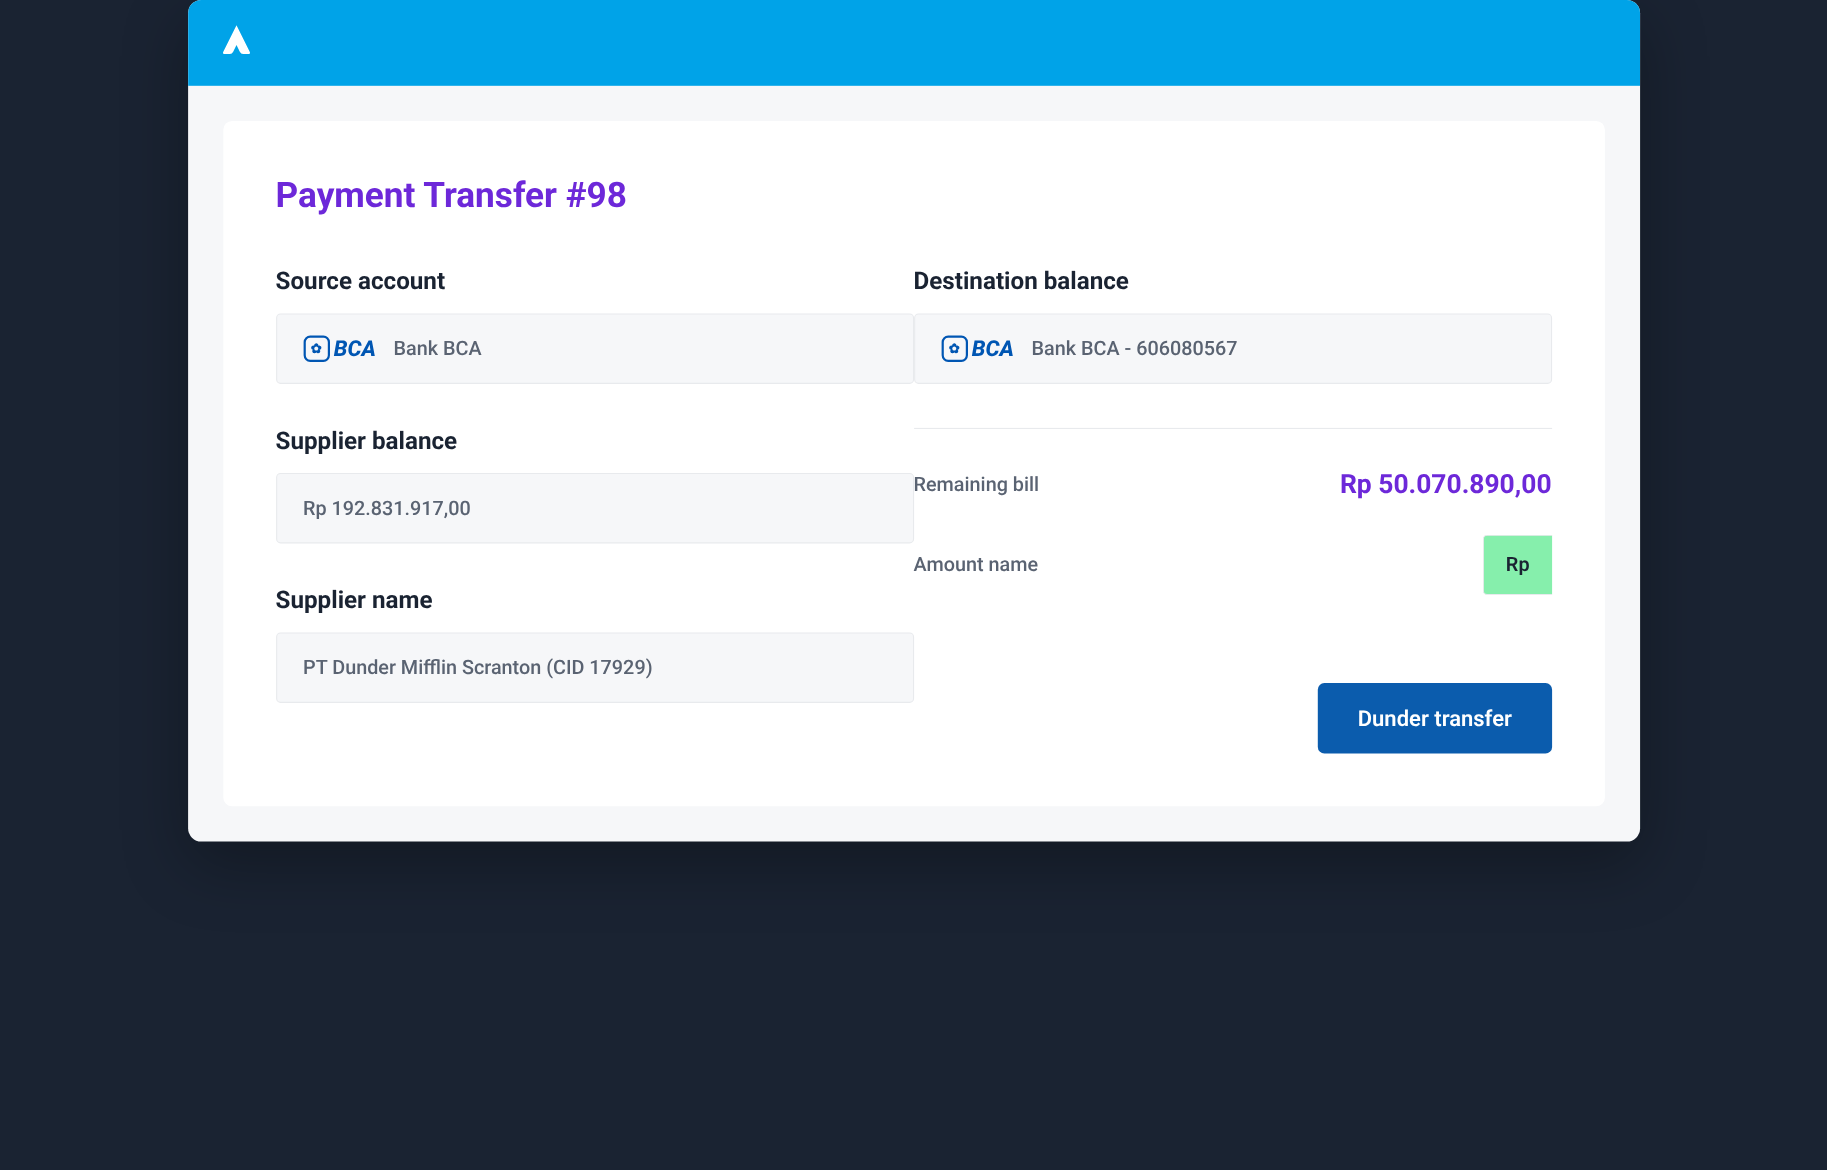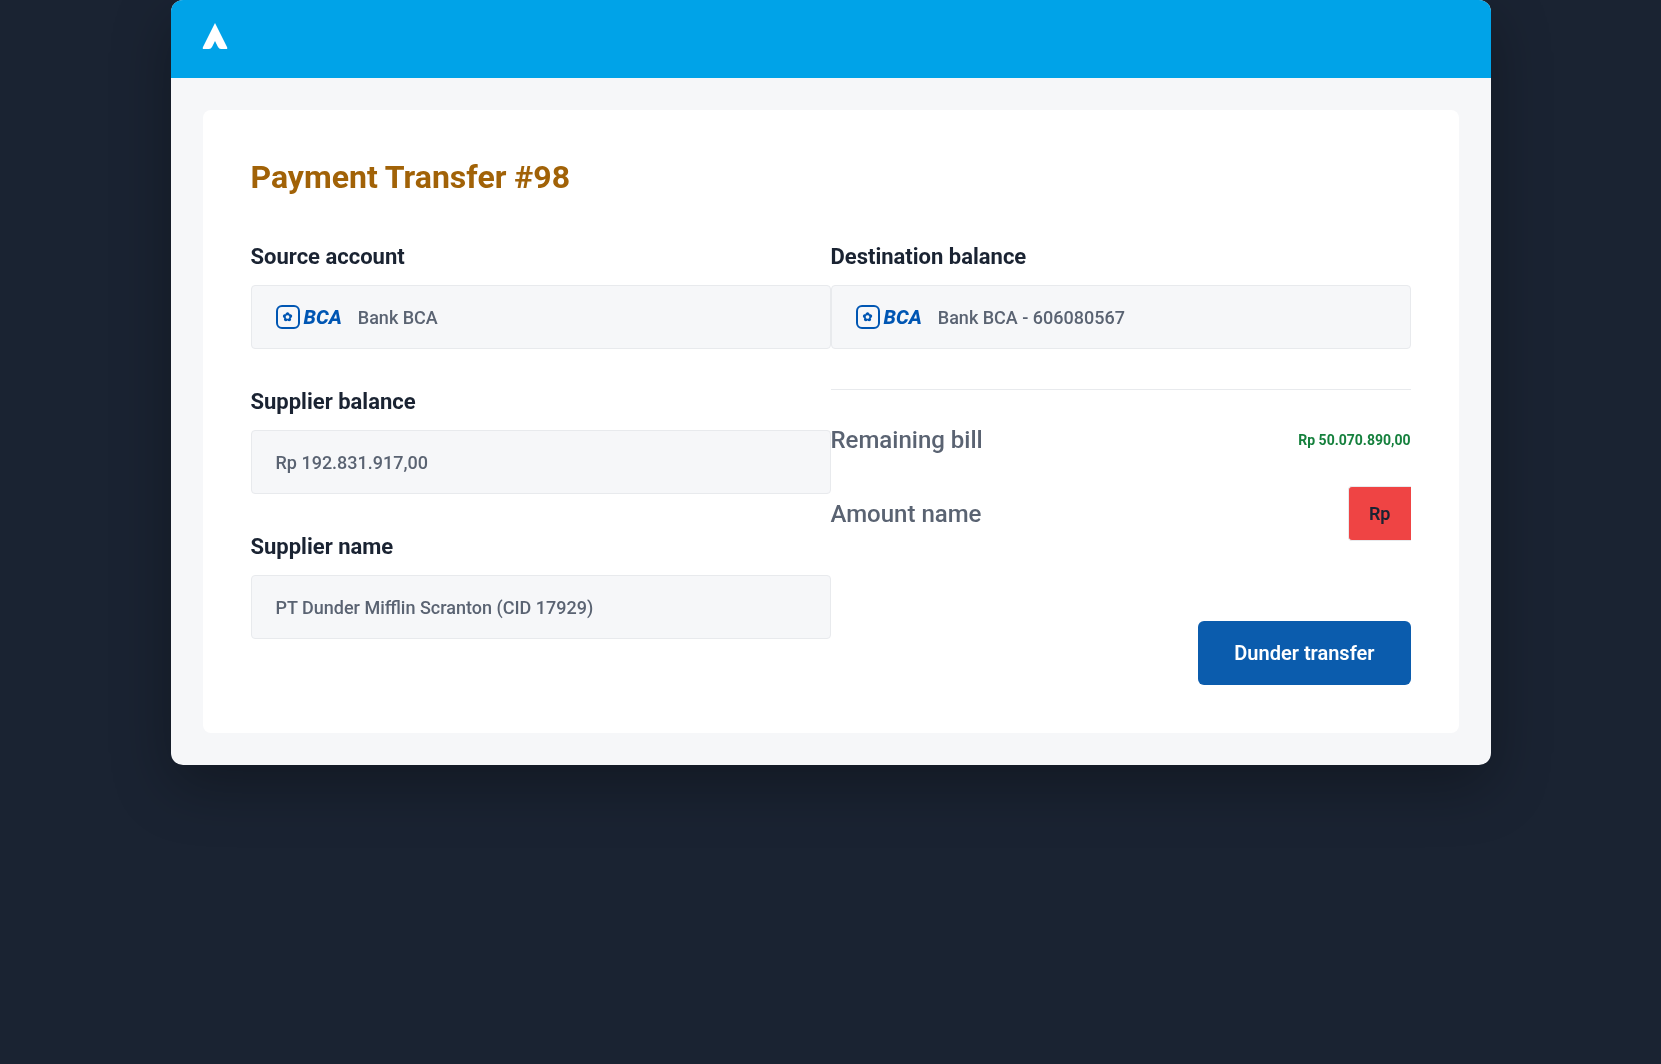--- a/index.html
+++ b/index.html
@@ -44,21 +44,21 @@
     .content-card {
       background: white;
       margin: 32px;
       border-radius: 8px;
       padding: 48px;
     }
     
     .page-title {
       font-size: 32px;
       font-weight: 700;
-      color: #a16207;
+      color: #6d28d9;
       margin-bottom: 48px;
     }
     
     .columns {
       display: grid;
       grid-template-columns: 1fr 1fr;
     }
     
     .field-group {
       margin-bottom: 40px;
@@ -118,38 +118,38 @@
     }
     
     .summary-row {
       display: flex;
       justify-content: space-between;
       align-items: center;
       margin-bottom: 32px;
     }
     
     .summary-label {
-      font-size: 24px;
+      font-size: 18px;
       color: #5a6372;
       font-weight: 500;
     }
     
     .summary-value {
-      font-size: 14px;
+      font-size: 24px;
       font-weight: 700;
-      color: #15803d;
+      color: #6d28d9;
     }
     
     .amount-input-group {
       display: flex;
       align-items: stretch;
     }
     
     .currency-prefix {
-      background: #ef4444;
+      background: #86efac;
       border: 1px solid #e8eaed;
       border-right: none;
       border-radius: 4px 0 0 4px;
       padding: 16px 20px;
       font-size: 18px;
       font-weight: 600;
       color: #1a2332;
       display: flex;
       align-items: center;
     }

